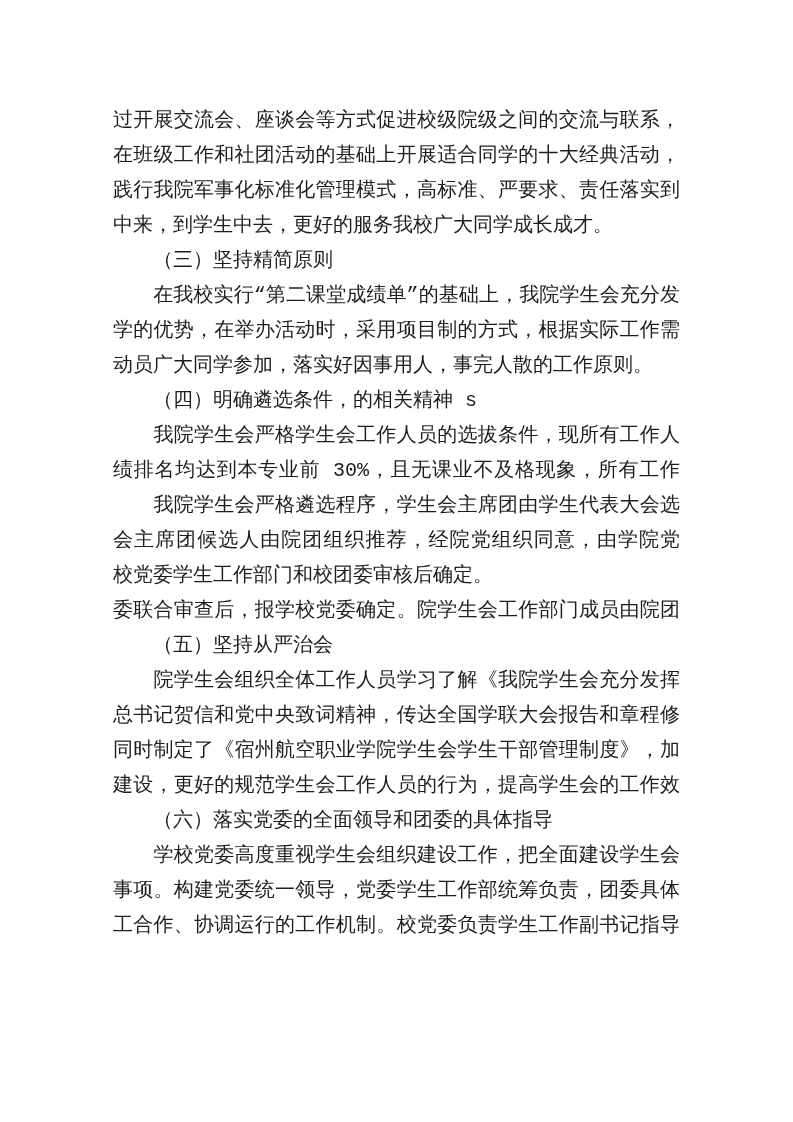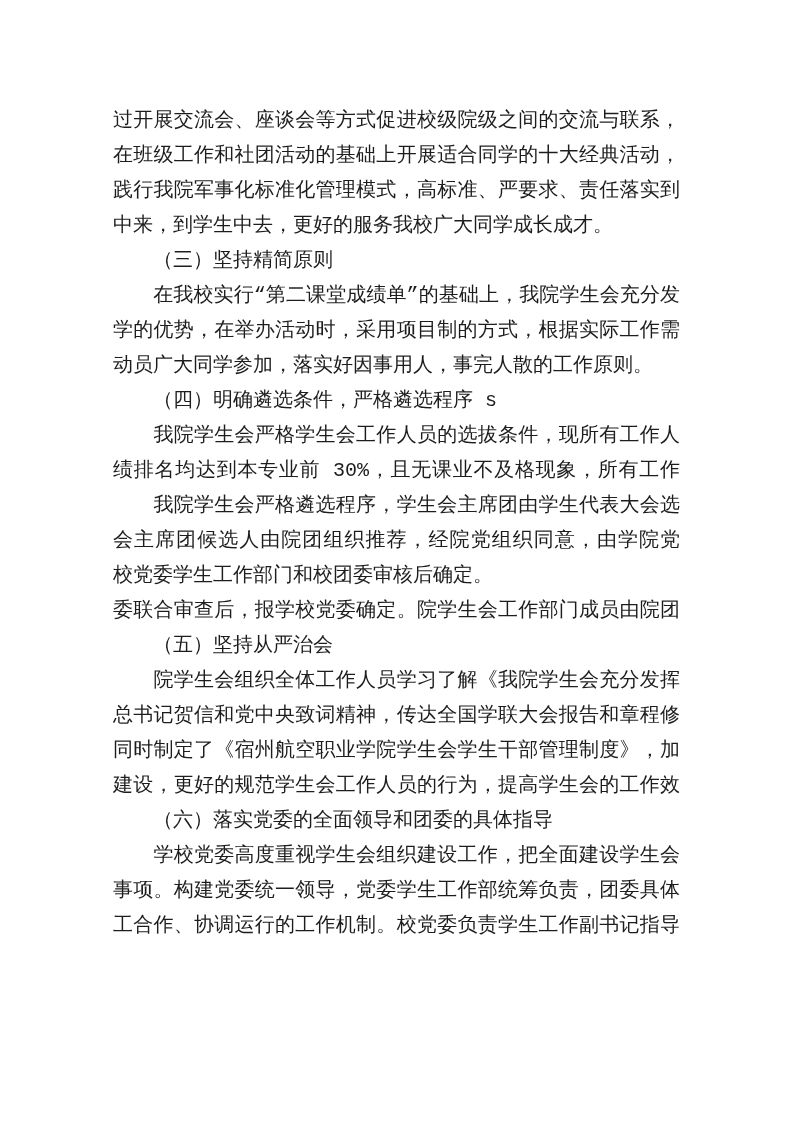--- a/index.html
+++ b/index.html
@@ -42,21 +42,21 @@
 <div class="page">
   <div class="text-content">
       <div class="line">过开展交流会、座谈会等方式促进校级院级之间的交流与联系，整合学生会资源，</div>
       <div class="line">在班级工作和社团活动的基础上开展适合同学的十大经典活动，采用项目制的方式</div>
       <div class="line">践行我院军事化标准化管理模式，高标准、严要求、责任落实到人，做到从学生</div>
       <div class="line end">中来，到学生中去，更好的服务我校广大同学成长成才。</div>
       <div class="line end">　　（三）坚持精简原则</div>
       <div class="line">　　在我校实行“第二课堂成绩单”的基础上，我院学生会充分发挥贴近广大同</div>
       <div class="line">学的优势，在举办活动时，采用项目制的方式，根据实际工作需求招募志愿者，</div>
       <div class="line end">动员广大同学参加，落实好因事用人，事完人散的工作原则。</div>
-      <div class="line end">　　（四）明确遴选条件，严格遴选程序 s</div>
+      <div class="line end">　　（四）明确遴选条件，的相关精神 s</div>
       <div class="line">　　我院学生会严格学生会工作人员的选拔条件，现所有工作人员，综合测评成</div>
       <div class="line">绩排名均达到本专业前 30%，且无课业不及格现象，所有工作人员均为共青团员。</div>
       <div class="line">　　我院学生会严格遴选程序，学生会主席团由学生代表大会选举产生。院学生</div>
       <div class="line">会主席团候选人由院团组织推荐，经院党组织同意，由学院党委、学生处和校团</div>
       <div class="line end">校党委学生工作部门和校团委审核后确定。</div>
       <div class="line">委联合审查后，报学校党委确定。院学生会工作部门成员由院团组织推荐，经学</div>
       <div class="line end">　　（五）坚持从严治会</div>
       <div class="line">　　院学生会组织全体工作人员学习了解《我院学生会充分发挥贴近广大同》《关</div>
       <div class="line">总书记贺信和党中央致词精神，传达全国学联大会报告和章程修正案基本内容。</div>
       <div class="line">同时制定了《宿州航空职业学院学生会学生干部管理制度》，加强学生干部作风</div>

